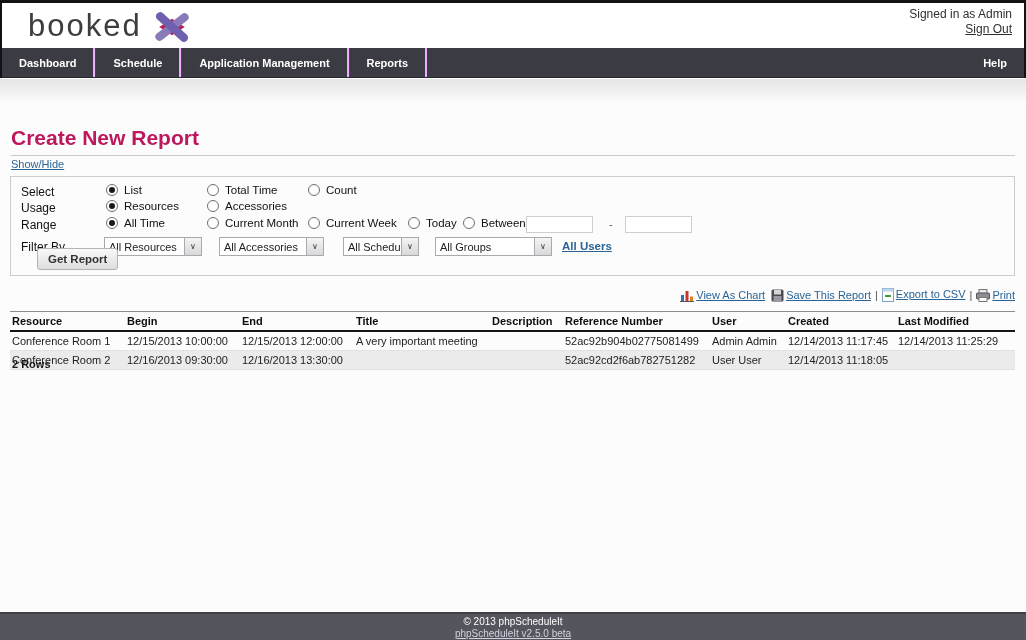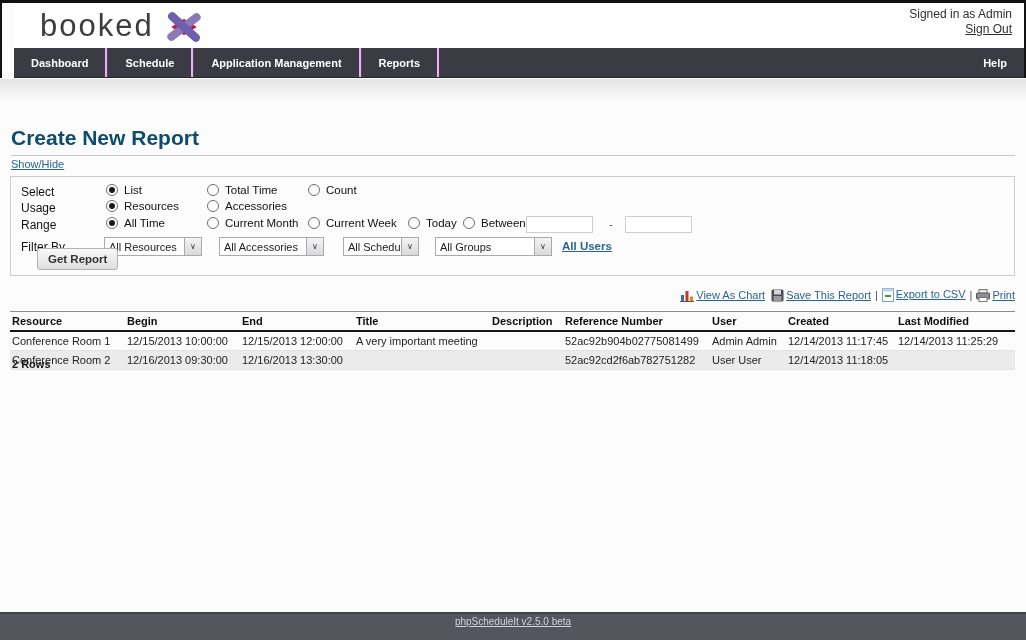--- a/index.html
+++ b/index.html
@@ -11,21 +11,20 @@
     font-family: "Liberation Sans", sans-serif;
     overflow: hidden;
     margin: 0 auto;
   }
   
   .chrome {
     position: absolute; top: 0; left: 0; right: 0;
     border-top: 3px solid #121212;
     border-left: 2px solid #121212;
     border-right: 2px solid #121212;
-    padding-left: 12px;
   }
   .topbar {
     height: 45px; background: #ffffff; position: relative;
   }
   .logo { position: absolute; left: 26px; top: 2px; display: flex; align-items: center; cursor: pointer; }
   .logo-text { font-size: 31px; font-weight: 300; color: #3d3d3d; letter-spacing: 2px; line-height: 40px; }
   .logo-icon { margin-left: 8px; margin-top: 2px; }
   .signin { position: absolute; right: 12px; top: 4px; text-align: right; font-size: 12px; color: #2f2f2f; line-height: 15px; }
   .signin a { color: #2f2f2f; text-decoration: underline; cursor: pointer; }
   .nav {
@@ -40,21 +39,21 @@
   }
   .nav-item:first-child { border-left: none; }
   .nav-help { margin-left: auto; border-left: none; border-right: none; }
   .nav-shadow {
     position: absolute; top: 79px; left: 0; right: 0; height: 24px;
     background: linear-gradient(#e5e5e5, rgba(252,252,252,0));
   }
   
   .page-title {
     position: absolute; left: 11px; right: 11px; top: 126px;
-    font-size: 21px; font-weight: bold; color: #0c4a6e;
+    font-size: 21px; font-weight: bold; color: #be185d;
     border-bottom: 1px solid #c9c9c9; padding-bottom: 5px;
   }
   .showhide {
     position: absolute; left: 11px; top: 158px;
     font-size: 11px; color: #2a6496; text-decoration: underline; cursor: pointer;
   }
   
   .formbox {
     position: absolute; left: 10px; top: 176px; width: 1005px; height: 100px;
     border: 1px solid #cccccc;
@@ -339,16 +338,17 @@
         <td>52ac92cd2f6ab782751282</td>
         <td>User User</td>
         <td>12/14/2013 11:18:05</td>
         <td></td>
       </tr>
     </tbody>
   </table>
   <div class="rowcount">2 Rows</div>
 
   <div class="footer">
+    <div>© 2013 phpScheduleIt</div>
     <a>phpScheduleIt v2.5.0 beta</a>
   </div>
 
 </div>
 
 </body></html>

